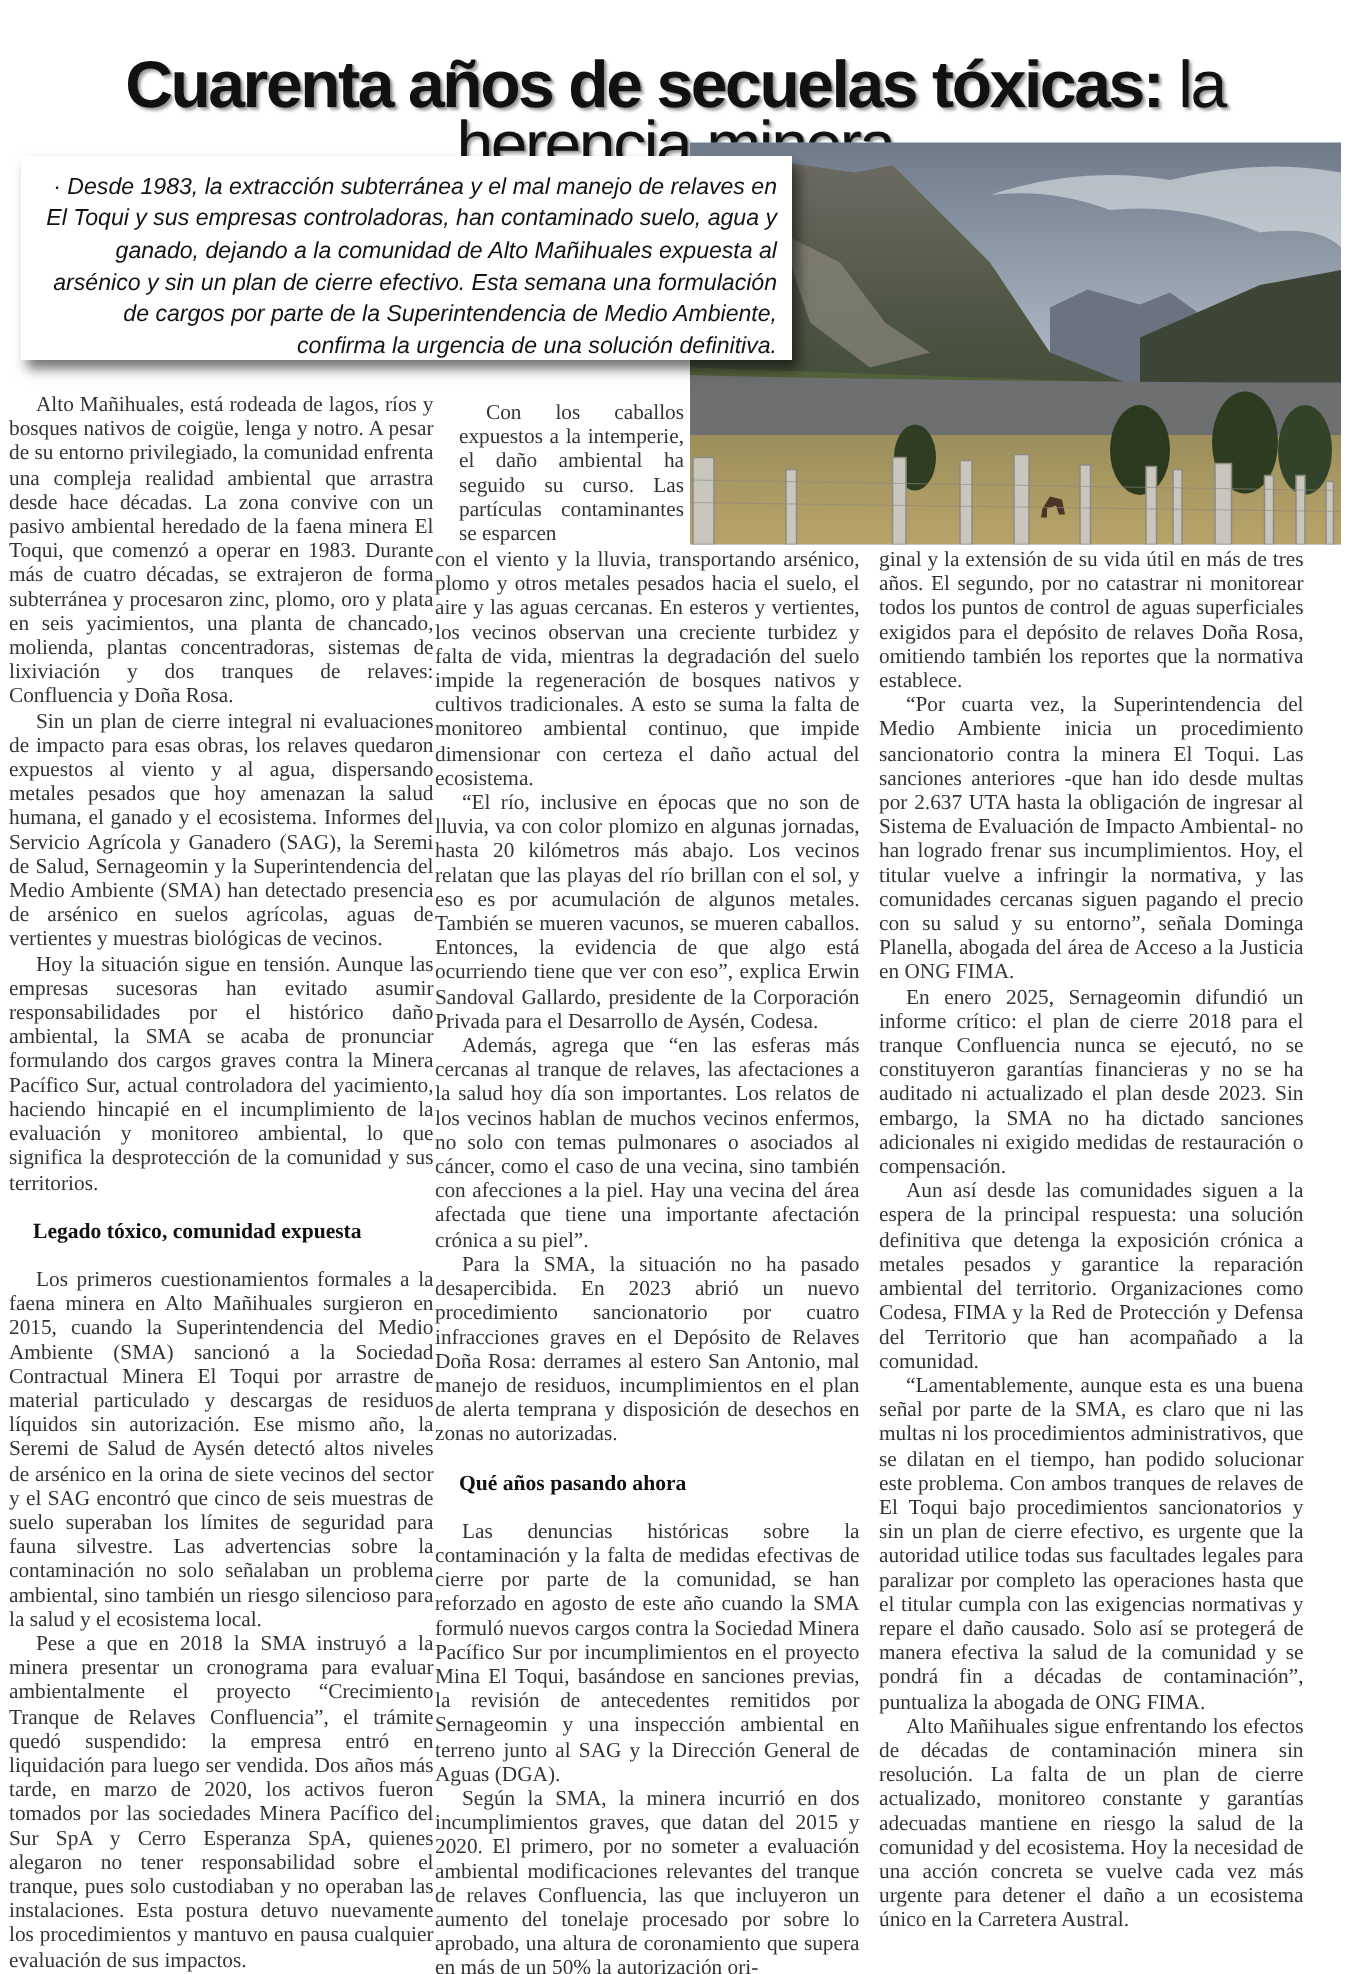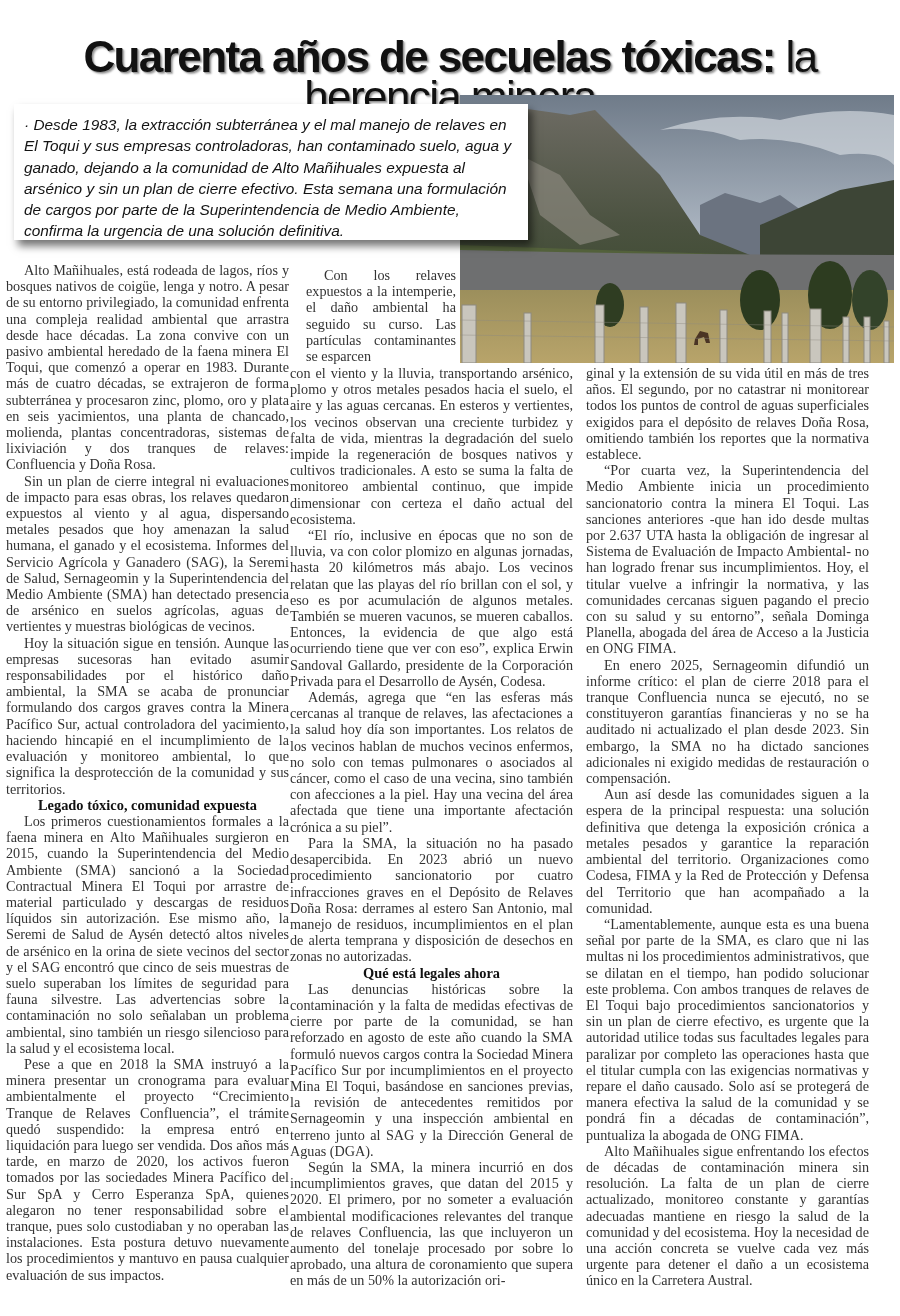--- a/index.html
+++ b/index.html
@@ -7,25 +7,25 @@
 
   .headline { position: absolute; left: 6px; top: 8px; width: 888px; text-align: center; font-family: "Liberation Sans", sans-serif; font-size: 44px; line-height: 40px; letter-spacing: -1.6px; color: #111; text-shadow: 1px 1px 0 #999, 2px 2px 2px rgba(0,0,0,0.35); }
   .headline .bold { font-weight: bold; }
   .headline .light { font-weight: normal; }
   .headline .line2 { display: block; }
 
   .photo { position: absolute; left: 460px; top: 95px; width: 434px; height: 268px; overflow: hidden; background: #8c97a3; }
   .photo svg { display: block; width: 100%; height: 100%; }
 
   .lead-box { position: absolute; left: 14px; top: 104px; width: 514px; height: 136px; background: #fff; box-shadow: 4px 6px 8px rgba(0,0,0,0.55); }
-  .lead-box p { margin: 0; padding: 10px 10px 0 10px; text-align: left; font-family: "Liberation Sans", sans-serif; font-style: italic; font-size: 15.4px; line-height: 21.3px; color: #141414; }
+  .lead-box p { margin: 0; padding: 10px 10px 0 10px; text-align: right; font-family: "Liberation Sans", sans-serif; font-style: italic; font-size: 15.4px; line-height: 21.3px; color: #141414; }
 
   .body-text { font-size: 14.2px; line-height: 16.2px; text-align: justify; color: #333; font-family: Liberation Serif, serif; }
   .body-text p { margin: 0; text-indent: 18px; }
-  .body-text h3 { margin: 0; text-align: center; font-weight: bold; font-size: 14.4px; line-height: 16.2px; color: #111; }
+  .body-text h3 { margin: 16px; font-weight: bold; font-size: 14.4px; line-height: 16.2px; color: #111; }
 
   .col1 { position: absolute; left: 6px; top: 262px; width: 283px; }
   .col2a { position: absolute; left: 306px; top: 267px; width: 150px; }
   .col2b { position: absolute; left: 290px; top: 365px; width: 283px; }
   .col3 { position: absolute; left: 586px; top: 365px; width: 283px; }
   .col2b p:first-child, .col3 p:first-child { text-indent: 0; }
 </style>
 </head>
 <body>
 
@@ -95,29 +95,29 @@
 <div class="body-text col1">
   <p>Alto Mañihuales, está rodeada de lagos, ríos y bosques nativos de coigüe, lenga y notro. A pesar de su entorno privilegiado, la comunidad enfrenta una compleja realidad ambiental que arrastra desde hace décadas. La zona convive con un pasivo ambiental heredado de la faena minera El Toqui, que comenzó a operar en 1983. Durante más de cuatro décadas, se extrajeron de forma subterránea y procesaron zinc, plomo, oro y plata en seis yacimientos, una planta de chancado, molienda, plantas concentradoras, sistemas de lixiviación y dos tranques de relaves: Confluencia y Doña Rosa.</p>
   <p>Sin un plan de cierre integral ni evaluaciones de impacto para esas obras, los relaves quedaron expuestos al viento y al agua, dispersando metales pesados que hoy amenazan la salud humana, el ganado y el ecosistema. Informes del Servicio Agrícola y Ganadero (SAG), la Seremi de Salud, Sernageomin y la Superintendencia del Medio Ambiente (SMA) han detectado presencia de arsénico en suelos agrícolas, aguas de vertientes y muestras biológicas de vecinos.</p>
   <p>Hoy la situación sigue en tensión. Aunque las empresas sucesoras han evitado asumir responsabilidades por el histórico daño ambiental, la SMA se acaba de pronunciar formulando dos cargos graves contra la Minera Pacífico Sur, actual controladora del yacimiento, haciendo hincapié en el incumplimiento de la evaluación y monitoreo ambiental, lo que significa la desprotección de la comunidad y sus territorios.</p>
   <h3>Legado tóxico, comunidad expuesta</h3>
   <p>Los primeros cuestionamientos formales a la faena minera en Alto Mañihuales surgieron en 2015, cuando la Superintendencia del Medio Ambiente (SMA) sancionó a la Sociedad Contractual Minera El Toqui por arrastre de material particulado y descargas de residuos líquidos sin autorización. Ese mismo año, la Seremi de Salud de Aysén detectó altos niveles de arsénico en la orina de siete vecinos del sector y el SAG encontró que cinco de seis muestras de suelo superaban los límites de seguridad para fauna silvestre. Las advertencias sobre la contaminación no solo señalaban un problema ambiental, sino también un riesgo silencioso para la salud y el ecosistema local.</p>
   <p>Pese a que en 2018 la SMA instruyó a la minera presentar un cronograma para evaluar ambientalmente el proyecto “Crecimiento Tranque de Relaves Confluencia”, el trámite quedó suspendido: la empresa entró en liquidación para luego ser vendida. Dos años más tarde, en marzo de 2020, los activos fueron tomados por las sociedades Minera Pacífico del Sur SpA y Cerro Esperanza SpA, quienes alegaron no tener responsabilidad sobre el tranque, pues solo custodiaban y no operaban las instalaciones. Esta postura detuvo nuevamente los procedimientos y mantuvo en pausa cualquier evaluación de sus impactos.</p>
 </div>
 
 <div class="body-text col2a">
-  <p>Con los relaves expuestos a la intemperie, el daño ambiental ha seguido su curso. Las partículas contaminantes se esparcen</p>
+  <p>Con los caballos expuestos a la intemperie, el daño ambiental ha seguido su curso. Las partículas contaminantes se esparcen</p>
 </div>
 
 <div class="body-text col2b">
   <p>con el viento y la lluvia, transportando arsénico, plomo y otros metales pesados hacia el suelo, el aire y las aguas cercanas. En esteros y vertientes, los vecinos observan una creciente turbidez y falta de vida, mientras la degradación del suelo impide la regeneración de bosques nativos y cultivos tradicionales. A esto se suma la falta de monitoreo ambiental continuo, que impide dimensionar con certeza el daño actual del ecosistema.</p>
   <p>“El río, inclusive en épocas que no son de lluvia, va con color plomizo en algunas jornadas, hasta 20 kilómetros más abajo. Los vecinos relatan que las playas del río brillan con el sol, y eso es por acumulación de algunos metales. También se mueren vacunos, se mueren caballos. Entonces, la evidencia de que algo está ocurriendo tiene que ver con eso”, explica Erwin Sandoval Gallardo, presidente de la Corporación Privada para el Desarrollo de Aysén, Codesa.</p>
   <p>Además, agrega que “en las esferas más cercanas al tranque de relaves, las afectaciones a la salud hoy día son importantes. Los relatos de los vecinos hablan de muchos vecinos enfermos, no solo con temas pulmonares o asociados al cáncer, como el caso de una vecina, sino también con afecciones a la piel. Hay una vecina del área afectada que tiene una importante afectación crónica a su piel”.</p>
   <p>Para la SMA, la situación no ha pasado desapercibida. En 2023 abrió un nuevo procedimiento sancionatorio por cuatro infracciones graves en el Depósito de Relaves Doña Rosa: derrames al estero San Antonio, mal manejo de residuos, incumplimientos en el plan de alerta temprana y disposición de desechos en zonas no autorizadas.</p>
-  <h3>Qué está legales ahora</h3>
+  <h3>Qué años pasando ahora</h3>
   <p>Las denuncias históricas sobre la contaminación y la falta de medidas efectivas de cierre por parte de la comunidad, se han reforzado en agosto de este año cuando la SMA formuló nuevos cargos contra la Sociedad Minera Pacífico Sur por incumplimientos en el proyecto Mina El Toqui, basándose en sanciones previas, la revisión de antecedentes remitidos por Sernageomin y una inspección ambiental en terreno junto al SAG y la Dirección General de Aguas (DGA).</p>
   <p>Según la SMA, la minera incurrió en dos incumplimientos graves, que datan del 2015 y 2020. El primero, por no someter a evaluación ambiental modificaciones relevantes del tranque de relaves Confluencia, las que incluyeron un aumento del tonelaje procesado por sobre lo aprobado, una altura de coronamiento que supera en más de un 50% la autorización ori-</p>
 </div>
 
 <div class="body-text col3">
   <p>ginal y la extensión de su vida útil en más de tres años. El segundo, por no catastrar ni monitorear todos los puntos de control de aguas superficiales exigidos para el depósito de relaves Doña Rosa, omitiendo también los reportes que la normativa establece.</p>
   <p>“Por cuarta vez, la Superintendencia del Medio Ambiente inicia un procedimiento sancionatorio contra la minera El Toqui. Las sanciones anteriores -que han ido desde multas por 2.637 UTA hasta la obligación de ingresar al Sistema de Evaluación de Impacto Ambiental- no han logrado frenar sus incumplimientos. Hoy, el titular vuelve a infringir la normativa, y las comunidades cercanas siguen pagando el precio con su salud y su entorno”, señala Dominga Planella, abogada del área de Acceso a la Justicia en ONG FIMA.</p>
   <p>En enero 2025, Sernageomin difundió un informe crítico: el plan de cierre 2018 para el tranque Confluencia nunca se ejecutó, no se constituyeron garantías financieras y no se ha auditado ni actualizado el plan desde 2023. Sin embargo, la SMA no ha dictado sanciones adicionales ni exigido medidas de restauración o compensación.</p>
   <p>Aun así desde las comunidades siguen a la espera de la principal respuesta: una solución definitiva que detenga la exposición crónica a metales pesados y garantice la reparación ambiental del territorio. Organizaciones como Codesa, FIMA y la Red de Protección y Defensa del Territorio que han acompañado a la comunidad.</p>
   <p>“Lamentablemente, aunque esta es una buena señal por parte de la SMA, es claro que ni las multas ni los procedimientos administrativos, que se dilatan en el tiempo, han podido solucionar este problema. Con ambos tranques de relaves de El Toqui bajo procedimientos sancionatorios y sin un plan de cierre efectivo, es urgente que la autoridad utilice todas sus facultades legales para paralizar por completo las operaciones hasta que el titular cumpla con las exigencias normativas y repare el daño causado. Solo así se protegerá de manera efectiva la salud de la comunidad y se pondrá fin a décadas de contaminación”, puntualiza la abogada de ONG FIMA.</p>

